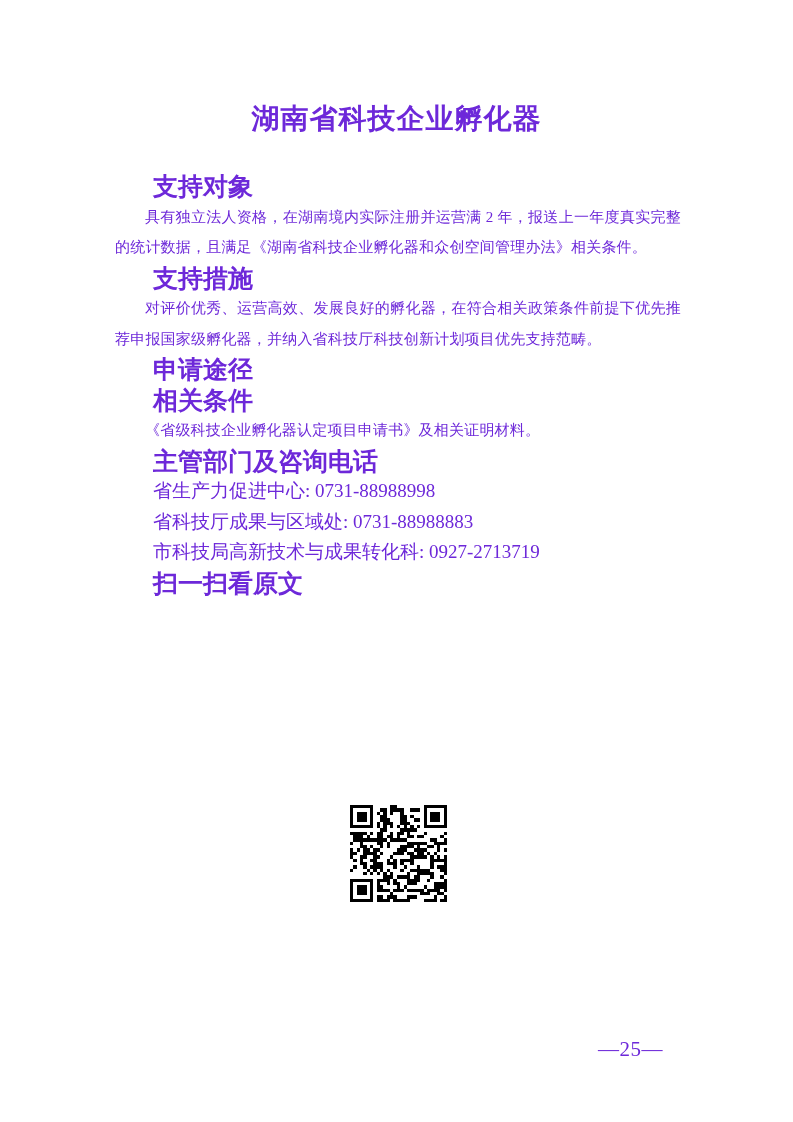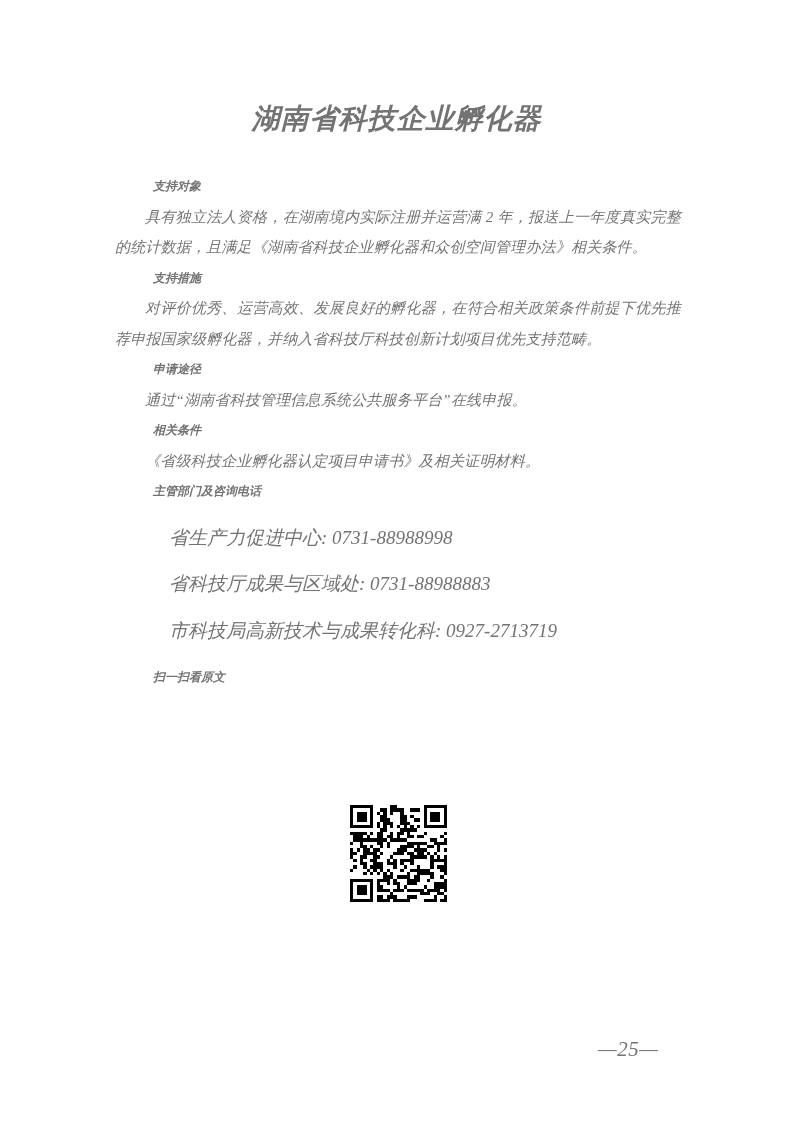--- a/index.html
+++ b/index.html
@@ -5,24 +5,23 @@
   html, body {
     margin: 0;
     padding: 0;
     background: #ffffff;
   }
   .page {
     position: relative;
     width: 793px;
     height: 1122px;
     background: #ffffff;
-    color: #737373;
+    color: #6d28d9;
     overflow: hidden;
     font-family: "Liberation Serif", "DejaVu Serif", serif;
-    font-style: italic;
   }
   .doc-title {
     position: absolute;
     top: 100px;
     left: 0;
     width: 100%;
     margin: 0;
     text-align: center;
     font-family: "Liberation Serif", "DejaVu Serif", serif;
     font-size: 28px;
@@ -36,34 +35,34 @@
     width: 566px;
   }
   .content section {
     margin: 0;
     padding: 0;
   }
   .sec-header {
     margin: 0;
     padding-left: 38px;
     font-family: "Liberation Sans", "DejaVu Sans", sans-serif;
-    font-size: 12px;
+    font-size: 25px;
     font-weight: 700;
     line-height: 30.5px;
   }
   .sec-body {
     margin: 0;
     font-size: 15px;
     line-height: 30.5px;
     text-indent: 2em;
     text-align: justify;
     letter-spacing: 0.2px;
   }
   .contact-line {
-    margin: 16px;
+    margin: 0;
     padding-left: 38px;
     font-size: 19px;
     line-height: 30.5px;
     white-space: nowrap;
   }
   .qr-box {
     position: absolute;
     top: 805px;
     left: 350px;
     width: 97px;
@@ -94,21 +93,20 @@
     </section>
 
     <section>
       <h2 class="sec-header">支持措施</h2>
       <p class="sec-body">对评价优秀、运营高效、发展良好的孵化器，在符合相关政策条件前提下优先推荐申报国家级孵化器，并纳入省科技厅科技创新计划项目优先支持范畴。</p>
     </section>
 
 
     <section>
       <h2 class="sec-header">申请途径</h2>
-      <p class="sec-body">通过“湖南省科技管理信息系统公共服务平台”在线申报。</p>
     </section>
 
     <section>
       <h2 class="sec-header">相关条件</h2>
       <p class="sec-body">《省级科技企业孵化器认定项目申请书》及相关证明材料。</p>
     </section>
 
     <section>
       <h2 class="sec-header">主管部门及咨询电话</h2>
       <p class="contact-line">省生产力促进中心: 0731-88988998</p>

